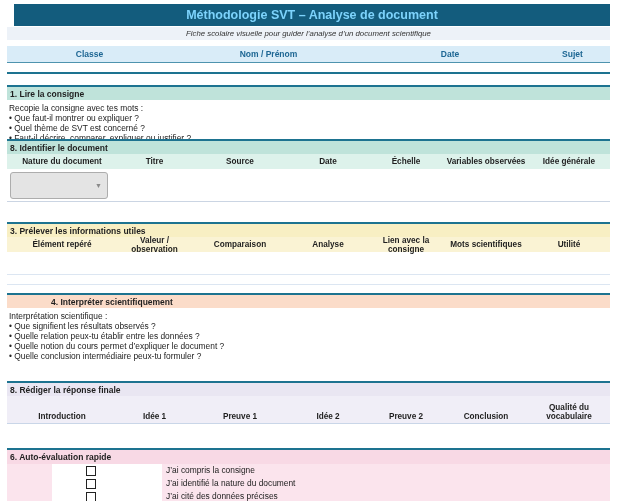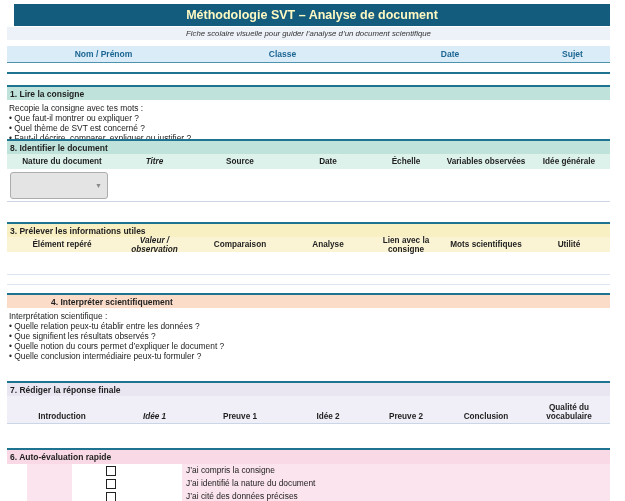--- a/index.html
+++ b/index.html
@@ -8,21 +8,21 @@
     background:#ffffff;
     font-family:"Liberation Sans",sans-serif;
     color:var(--text,#1a1a1a);
     -webkit-user-select:none;
   }
   .abs{position:absolute;}
   
   .title-bar{
     left:14px;top:4px;width:596px;height:22px;
     background:var(--title-bar,#135C7D);
-    color:#fef9c3;font-weight:bold;font-size:12.5px;
+    color:#7dd3fc;font-weight:bold;font-size:12.5px;
     display:flex;align-items:center;justify-content:center;
   }
   .subtitle-row{
     left:7px;top:27px;width:603px;height:13px;
     background:var(--subtitle-bg,#EDF2F8);
     font-size:7.8px;font-style:italic;color:#333;
     display:flex;align-items:center;justify-content:center;
   }
   
   .fields-header{
@@ -46,21 +46,21 @@
     border-top:2px solid var(--teal-border,#1D7390);
     height:13px;display:flex;align-items:center;
     font-size:8.5px;font-weight:bold;color:#1f1f1f;
     padding-left:3px;box-sizing:content-box;
   }
   .col-row{display:flex;align-items:center;}
   .col-row .cell{
     font-size:8.2px;font-weight:bold;color:#1f1f1f;text-align:center;
     line-height:9px;
   }
-  .c1{width:110px;}.c2{width:75px;font-style:italic;}.c3{width:96px;}.c4{width:80px;}
+  .c1{width:110px;}.c2{width:75px;}.c3{width:96px;}.c4{width:80px;}
   .c5{width:76px;}.c6{width:84px;}.c7{width:82px;}
   .body-lines{padding:3px 0 0 2px;}
   .body-lines div{font-size:8.4px;line-height:10px;white-space:nowrap;color:#222;}
   
   .s1-bar{background:var(--mint-bar,#BFE3DA);}
   .s2-bar{background:var(--mint-bar,#BFE3DA);}
   .s2-cols{background:var(--mint-header,#DDF2EB);height:15px;}
   .s3-bar{background:var(--yellow-bar,#F8EFC3);}
   .s3-cols{background:var(--yellow-header,#FAF3D4);height:15px;justify-content:center;}
   .s4-bar{background:var(--salmon-bar,#FBDCC9);padding-left:44px;}
@@ -73,41 +73,41 @@
             border-bottom:1px solid #CBD5E3;}
   .dropdown{
     position:absolute;left:3px;top:3px;width:96px;height:25px;
     background:#E4E4E4;border:1px solid #ADADAD;border-radius:3px;
     display:flex;align-items:center;justify-content:flex-end;
   }
   .dropdown .chev{font-size:7px;color:#8a8a8a;padding-right:5px;}
   
   .empty-row{background:#ffffff;border-bottom:1px solid #DCE6F2;}
   
-  .check-row{position:relative;height:13px;background:var(--pink-row,#FBE4ED);margin-left:20px;}
+  .check-row{position:relative;height:13px;background:var(--pink-row,#FBE4ED);}
   .check-row .white-strip{position:absolute;left:45px;top:0;width:110px;height:13px;background:#ffffff;}
   .checkbox{
     position:absolute;left:79px;top:2px;width:8px;height:8px;
     background:#ffffff;border:1px solid #222;
   }
   .check-label{
     position:absolute;left:159px;top:1px;font-size:8.4px;color:#222;white-space:nowrap;
   }
 </style>
 </head>
 <body>
 
 <div id="sheet">
 
   <div class="abs title-bar">Méthodologie SVT – Analyse de document</div>
   <div class="abs subtitle-row">Fiche scolaire visuelle pour guider l’analyse d’un document scientifique</div>
 
   <div class="abs fields-header">
+    <div class="cell f2">Classe</div>
     <div class="cell f1">Nom / Prénom</div>
-    <div class="cell f2">Classe</div>
     <div class="cell f3">Date</div>
     <div class="cell f4">Sujet</div>
   </div>
   <div class="abs fields-input"></div>
 
   <div class="abs section" style="top:85px">
     <div class="sec-bar s1-bar">1. Lire la consigne</div>
     <div class="body-lines">
       <div>Recopie la consigne avec tes mots :</div>
       <div>• Que faut-il montrer ou expliquer ?</div>
@@ -147,29 +147,29 @@
       <div class="cell c7">Utilité</div>
     </div>
     <div class="empty-row" style="height:22px"></div>
     <div class="empty-row" style="height:9px"></div>
   </div>
 
   <div class="abs section" style="top:293px">
     <div class="sec-bar s4-bar">4. Interpréter scientifiquement</div>
     <div class="body-lines">
       <div>Interprétation scientifique :</div>
+      <div>• Que signifient les résultats observés ?</div>
       <div>• Quelle relation peux-tu établir entre les données ?</div>
-      <div>• Que signifient les résultats observés ?</div>
       <div>• Quelle notion du cours permet d’expliquer le document ?</div>
       <div>• Quelle conclusion intermédiaire peux-tu formuler ?</div>
     </div>
   </div>
 
   <div class="abs section" style="top:381px">
-    <div class="sec-bar s5-bar">7. Rédiger la réponse finale</div>
+    <div class="sec-bar s5-bar">8. Rédiger la réponse finale</div>
     <div class="col-row s5-cols">
       <div class="cell c1">Introduction</div>
       <div class="cell c2">Idée 1</div>
       <div class="cell c3">Preuve 1</div>
       <div class="cell c4">Idée 2</div>
       <div class="cell c5">Preuve 2</div>
       <div class="cell c6">Conclusion</div>
       <div class="cell c7">Qualité du vocabulaire</div>
     </div>
     <div class="empty-row" style="height:22px;border-bottom:none"></div>

